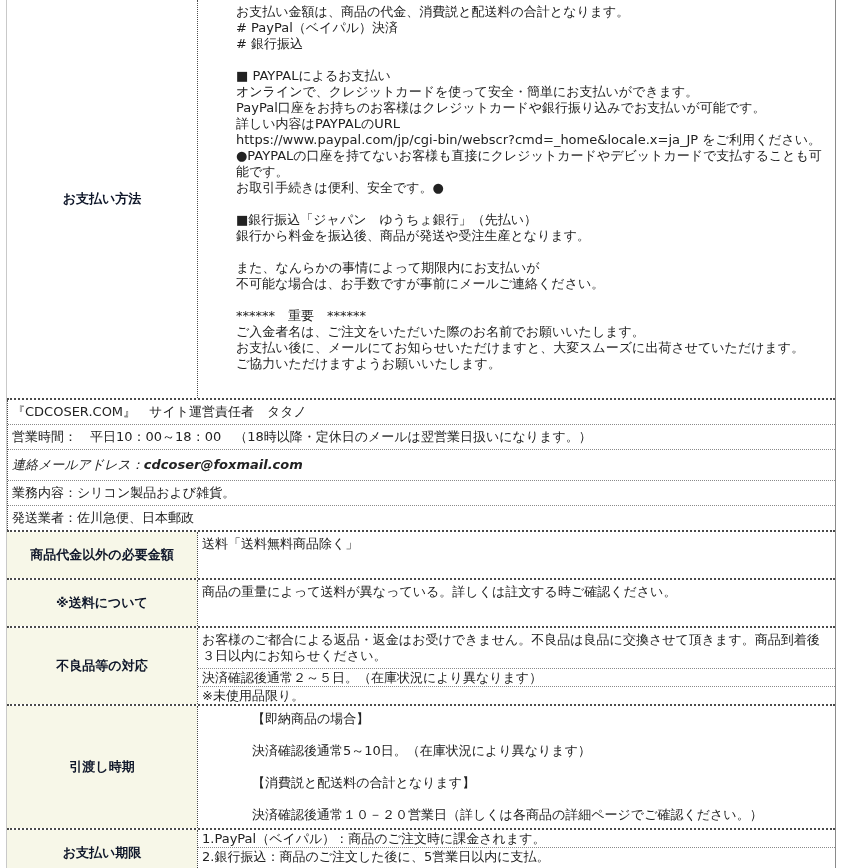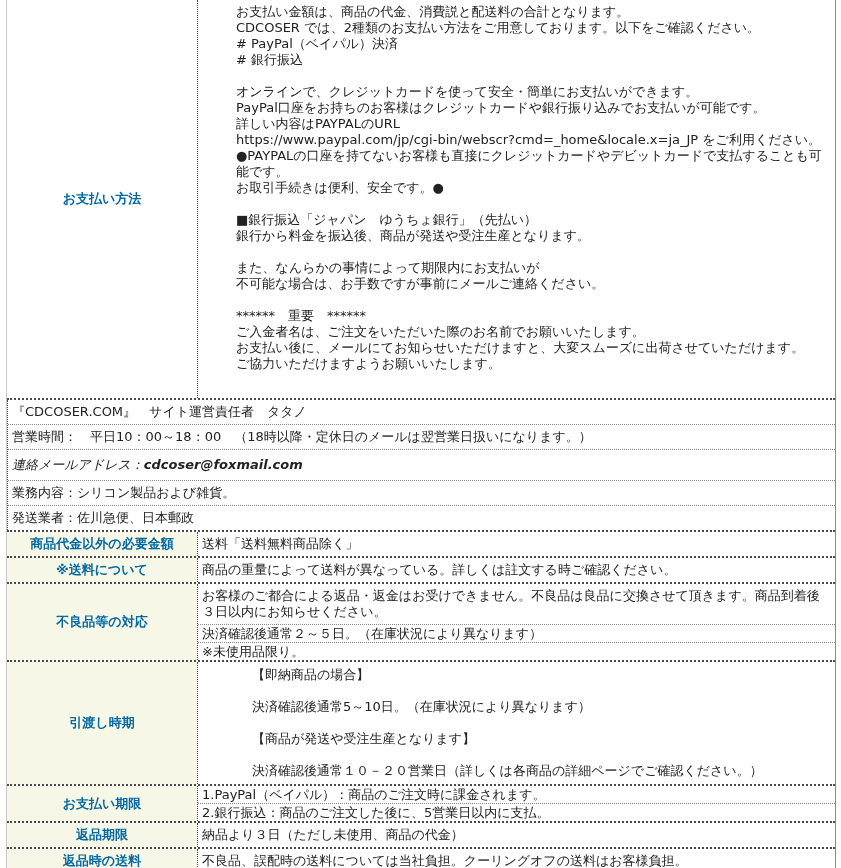--- a/index.html
+++ b/index.html
@@ -19,22 +19,22 @@
   .sec { display: flex; border-top: 2px dotted #4a4a4a; }
   .sec.first { border-top: none; }
   .hdr {
     flex: 0 0 190px;
     background: #f7f7e8;
     display: flex;
     align-items: center;
     justify-content: center;
     text-align: left;
     font-weight: bold;
-    color: #0369a1;
-    padding: 4px 6px;
+    color: #0f172a;
+    padding: 15px 6px;
     line-height: 16px;
   }
   .hdr.white { background: #ffffff; }
   .bdy { flex: 1 1 auto; min-width: 0; border-left: 1px dotted #4a4a4a; }
   .pad { padding: 4px 3px 4px 4px; }
   .line { min-height: 16px; line-height: 16px; margin-left: 34px; }
   .sub { padding: 4px 3px 4px 4px; line-height: 16px; }
   .sub + .sub { border-top: 1px dotted #8a8a8a; }
   .sub.tall { padding: 7px 3px 7px 4px; font-style: italic; }
   .sub.tight { padding: 1px 3px 1px 4px; line-height: 15px; }
@@ -44,24 +44,24 @@
 </style>
 </head>
 <body>
 
 <div class="page">
 
   <div class="sec first sec-payment">
     <div class="hdr white">お支払い方法</div>
     <div class="bdy pad">
       <div class="line">お支払い金額は、商品の代金、消費説と配送料の合計となります。</div>
-      <div class="line">CDCOSER では、2種類のお支払い方法をご用意しております。以下をご確認ください。</div>
       <div class="line"># PayPal（ベイパル）決済</div>
       <div class="line"># 銀行振込</div>
       <div class="line"></div>
+      <div class="line">■ PAYPALによるお支払い</div>
       <div class="line">オンラインで、クレジットカードを使って安全・簡単にお支払いができます。</div>
       <div class="line">PayPal口座をお持ちのお客様はクレジットカードや銀行振り込みでお支払いが可能です。</div>
       <div class="line">詳しい内容はPAYPALのURL</div>
       <div class="line">https://www.paypal.com/jp/cgi-bin/webscr?cmd=_home&amp;locale.x=ja_JP をご利用ください。</div>
       <div class="line">●PAYPALの口座を持てないお客様も直接にクレジットカードやデビットカードで支払することも可能です。</div>
       <div class="line">お取引手続きは便利、安全です。●</div>
       <div class="line"></div>
       <div class="line">■銀行振込「ジャパン　ゆうちょ銀行」（先払い）</div>
       <div class="line">銀行から料金を振込後、商品が発送や受注生産となります。</div>
       <div class="line"></div>
@@ -104,21 +104,21 @@
     </div>
   </div>
 
   <div class="sec sec-delivery">
     <div class="hdr">引渡し時期</div>
     <div class="bdy pad">
       <div class="line">【即納商品の場合】</div>
       <div class="line"></div>
       <div class="line">決済確認後通常5～10日。（在庫状況により異なります）</div>
       <div class="line"></div>
-      <div class="line">【商品が発送や受注生産となります】</div>
+      <div class="line">【消費説と配送料の合計となります】</div>
       <div class="line"></div>
       <div class="line">決済確認後通常１０－２０営業日（詳しくは各商品の詳細ページでご確認ください。）</div>
     </div>
   </div>
 
   <div class="sec">
     <div class="hdr">お支払い期限</div>
     <div class="bdy">
       <div class="sub tight">1.PayPal（ベイパル）：商品のご注文時に課金されます。</div>
       <div class="sub tight">2.銀行振込：商品のご注文した後に、5営業日以内に支払。</div>

